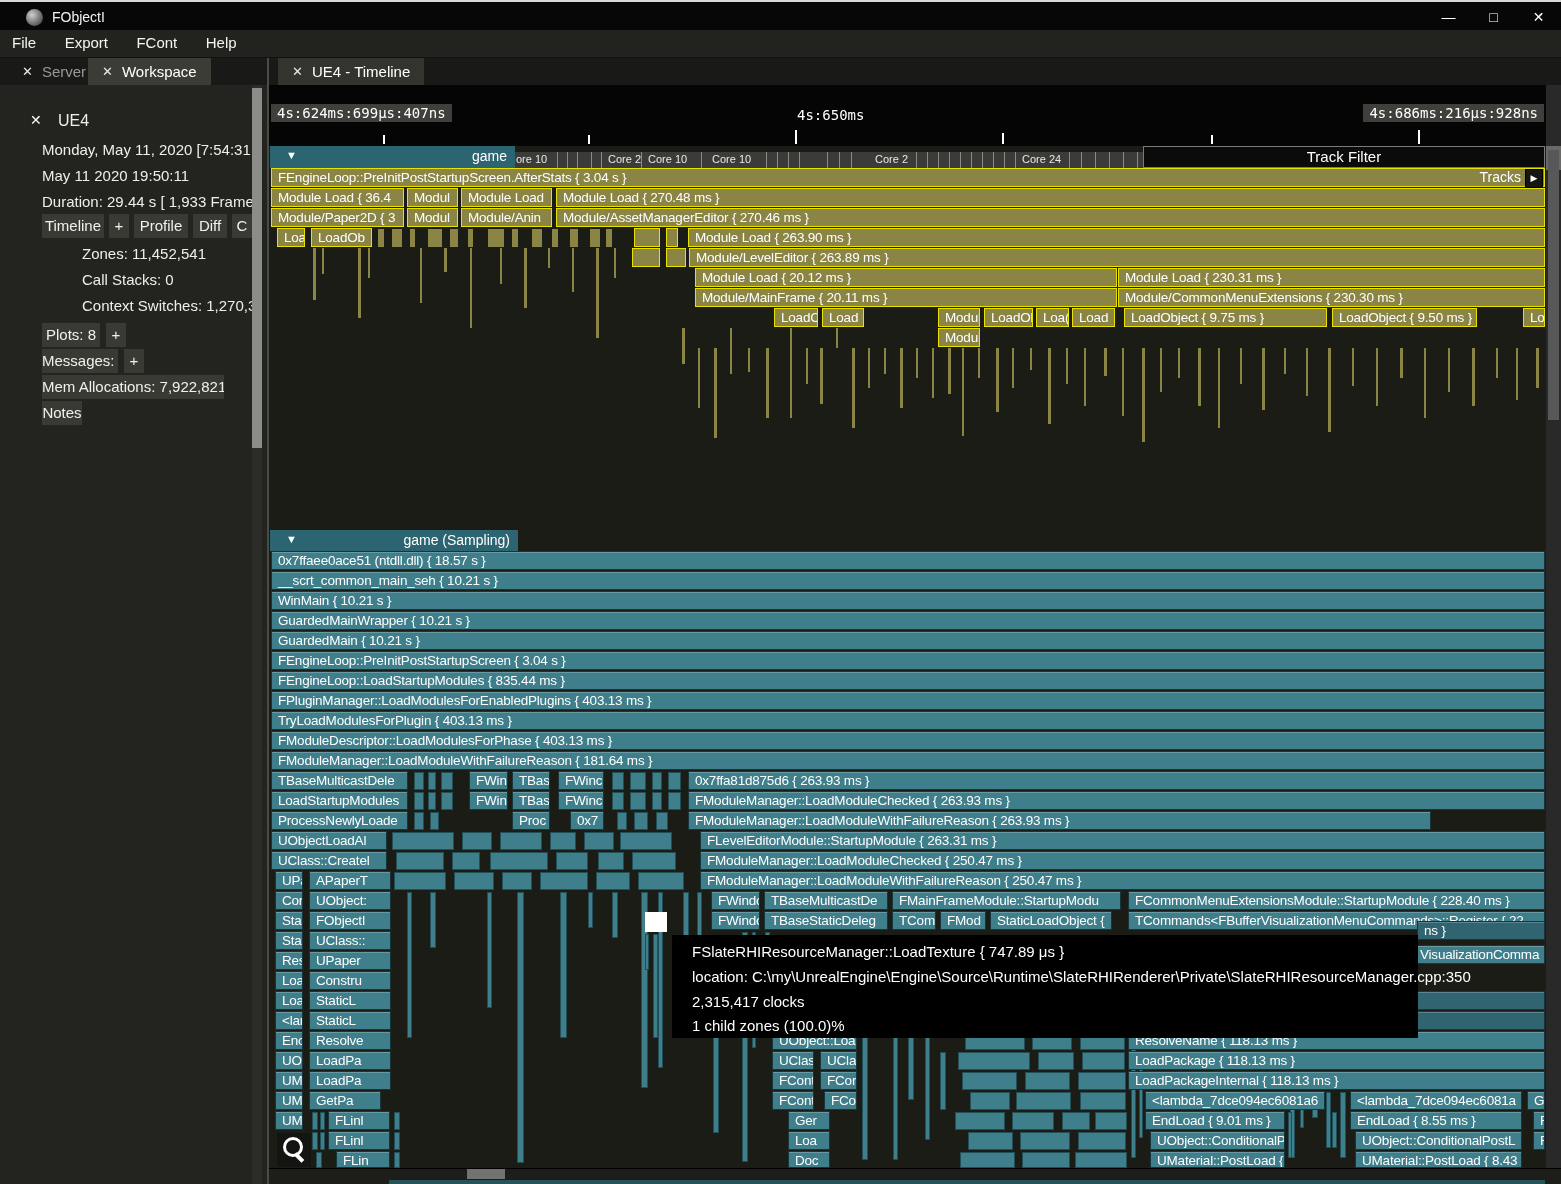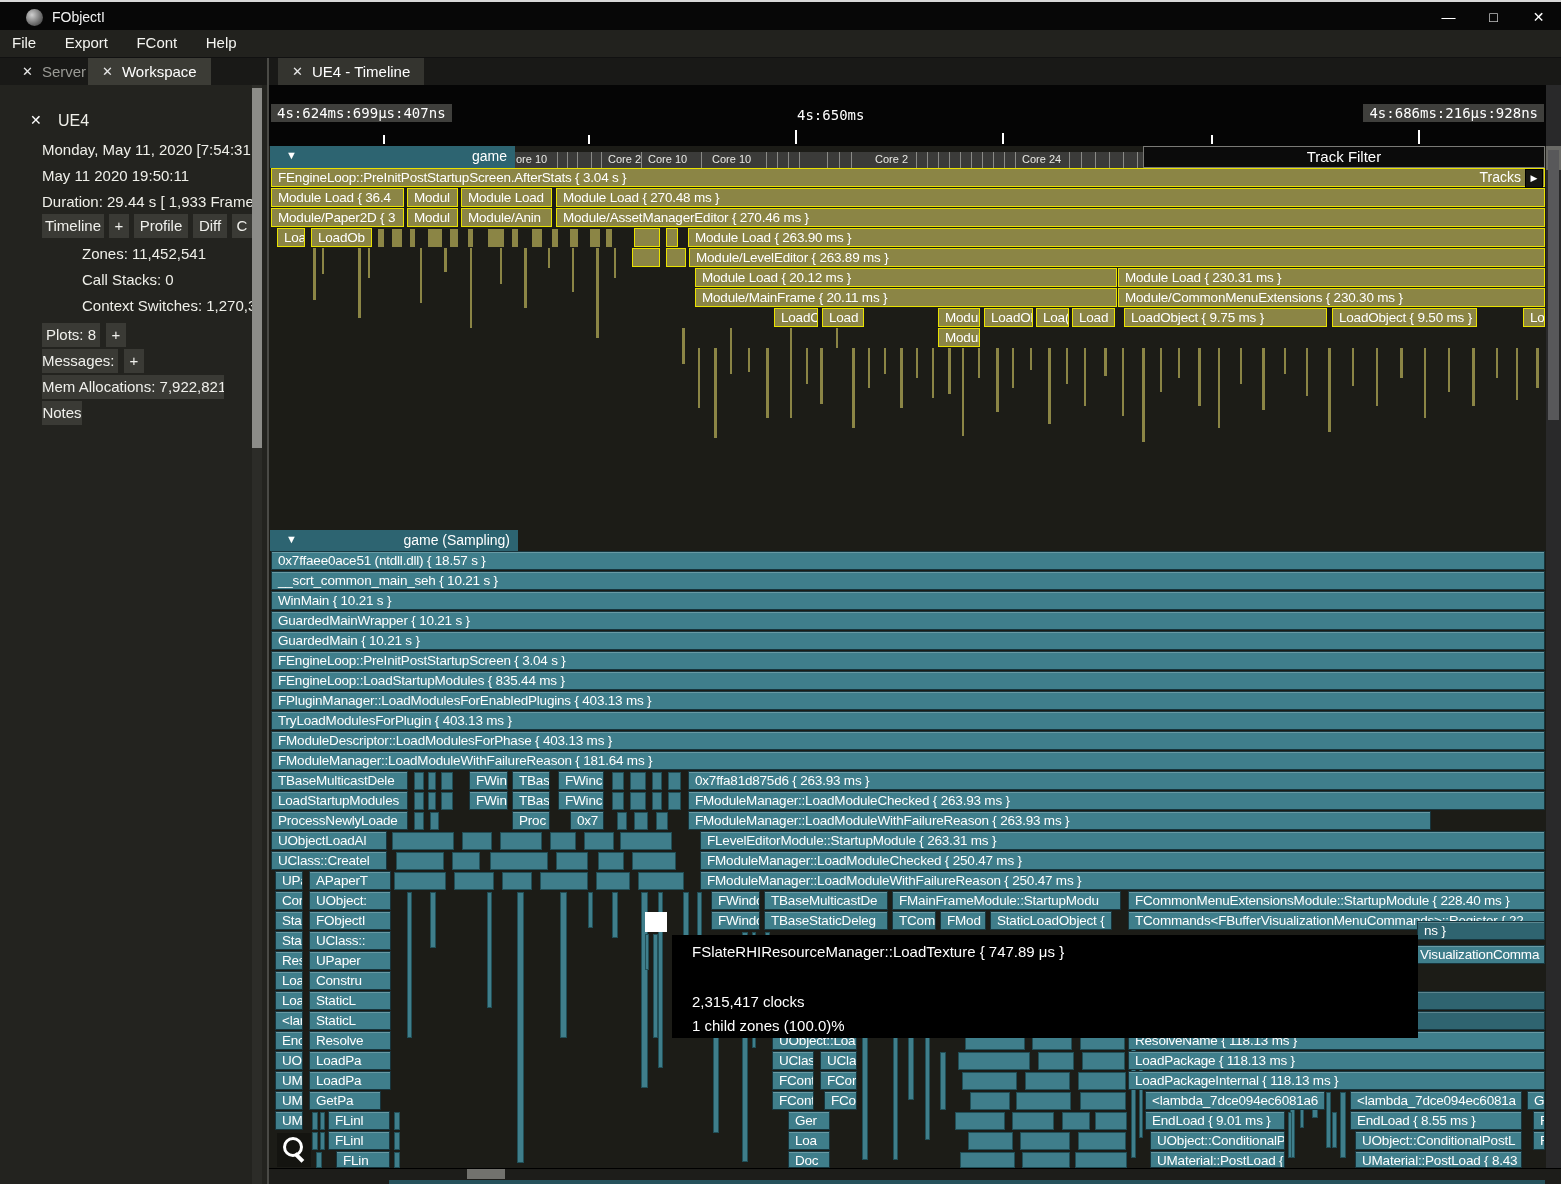--- a/index.html
+++ b/index.html
@@ -492,20 +492,21 @@
     <div class="" style="position: absolute; left: 645px; top: 912px; width: 22px; height: 20px; background: rgb(255, 255, 255); z-index: 5;"></div>
   </div>
 
 <div class="abs" id="samphdr" style="left:270px;top:530px;width:248px;height:21px;z-index:4">
   <span class="hdrarrow">▼</span>
   <span class="hdrlabel">game (Sampling)</span>
 </div>
 
 <div class="abs" id="tooltip">
   <div style="top:8px">FSlateRHIResourceManager::LoadTexture  { 747.89 μs }</div>
+  <div style="top:33px">location: C:\my\UnrealEngine\Engine\Source\Runtime\SlateRHIRenderer\Private\SlateRHIResourceManager.cpp:350</div>
   <div style="top:58px">2,315,417 clocks</div>
   <div style="top:82px">1 child zones (100.0)%</div>
 </div>
 
 <div class="abs" id="magbox"></div>
 <div class="abs" id="magring"></div>
 <div class="abs" id="maghandle"></div>
 
 <div class="abs" id="vscroll"></div>
 <div class="abs" id="vtop"></div>

